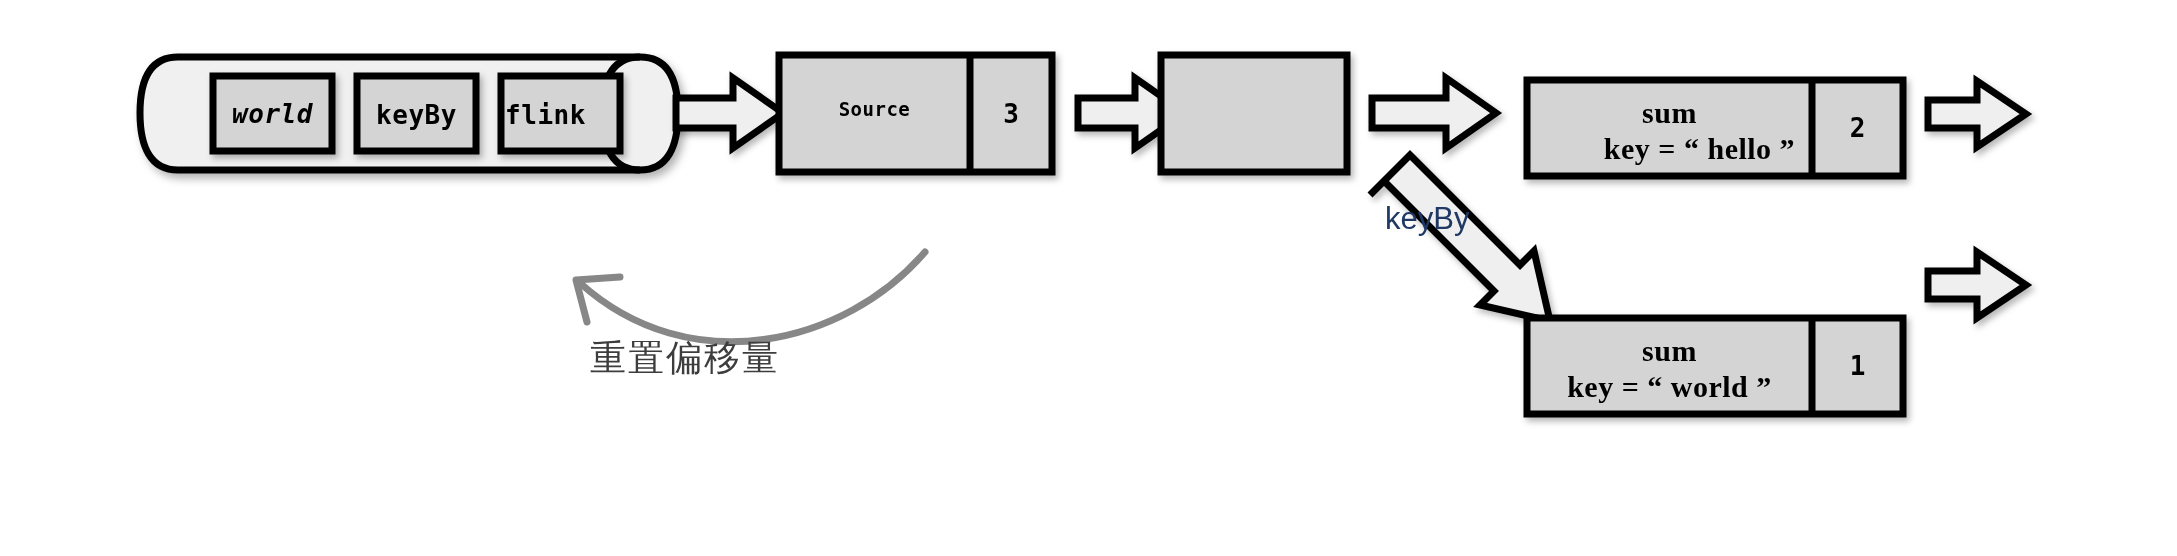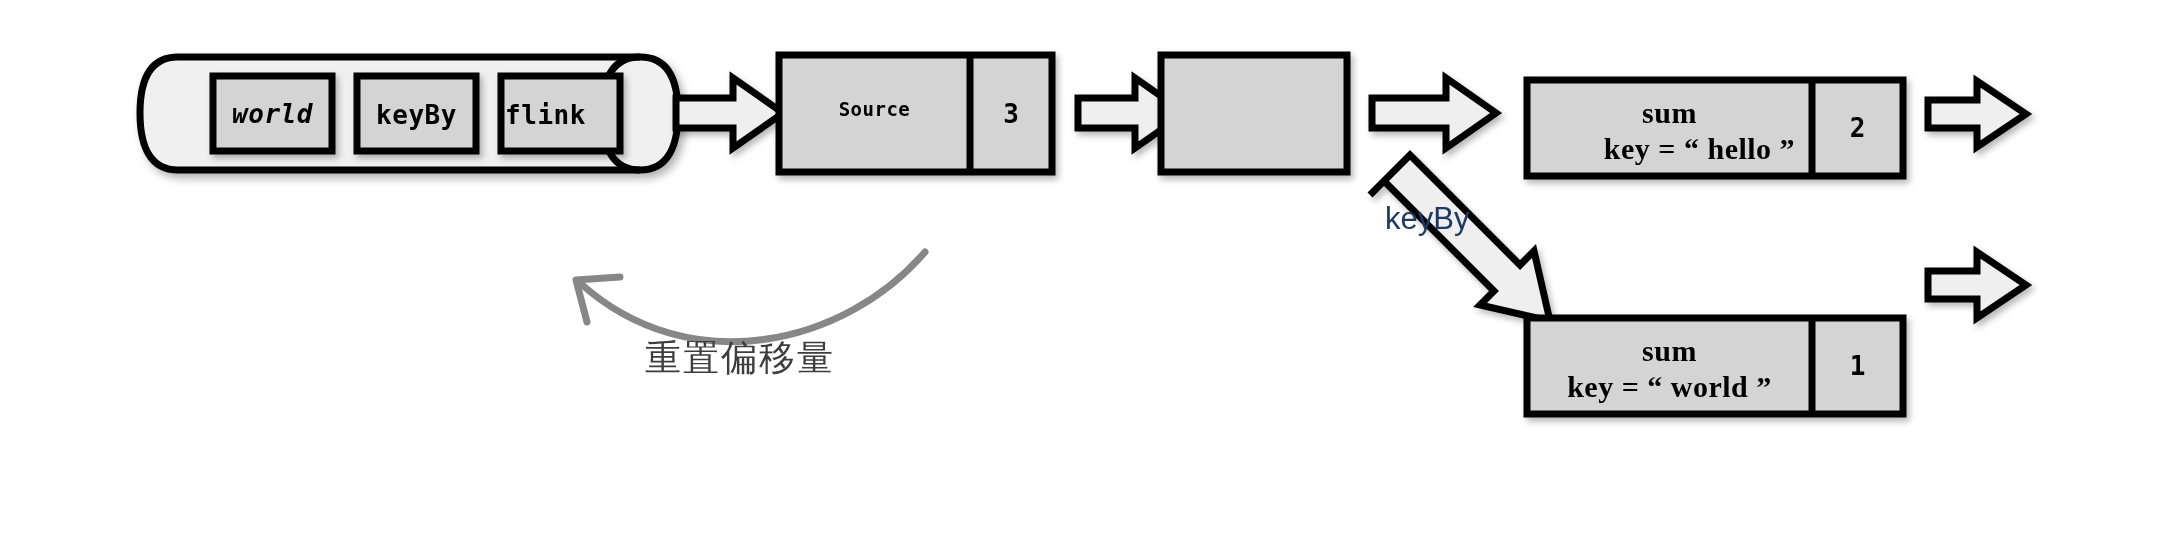--- a/index.html
+++ b/index.html
@@ -198,15 +198,15 @@
   <div class="lbl keyby-lbl" style="left:1385px; top:203px; width:160px; text-align:left;">keyBy</div>
 
   <div class="lbl sum-lbl" style="left:1527px; top:93px; width:285px;">sum</div>
   <div class="lbl sum-lbl" style="left:1557px; top:129px; width:285px;">key = “ hello ”</div>
   <div class="lbl cnt-lbl" style="left:1812px; top:115px; width:91px;">2</div>
 
   <div class="lbl sum-lbl" style="left:1527px; top:331px; width:285px;">sum</div>
   <div class="lbl sum-lbl" style="left:1527px; top:367px; width:285px;">key = “ world ”</div>
   <div class="lbl cnt-lbl" style="left:1812px; top:353px; width:91px;">1</div>
 
-  <div class="lbl cjk-lbl" style="left:590px; top:340px; width:300px; text-align:center;">重置偏移量</div>
+  <div class="lbl cjk-lbl" style="left:590px; top:340px; width:300px; text-align:left;">重置偏移量</div>
 
 </div>
 
 </body></html>

